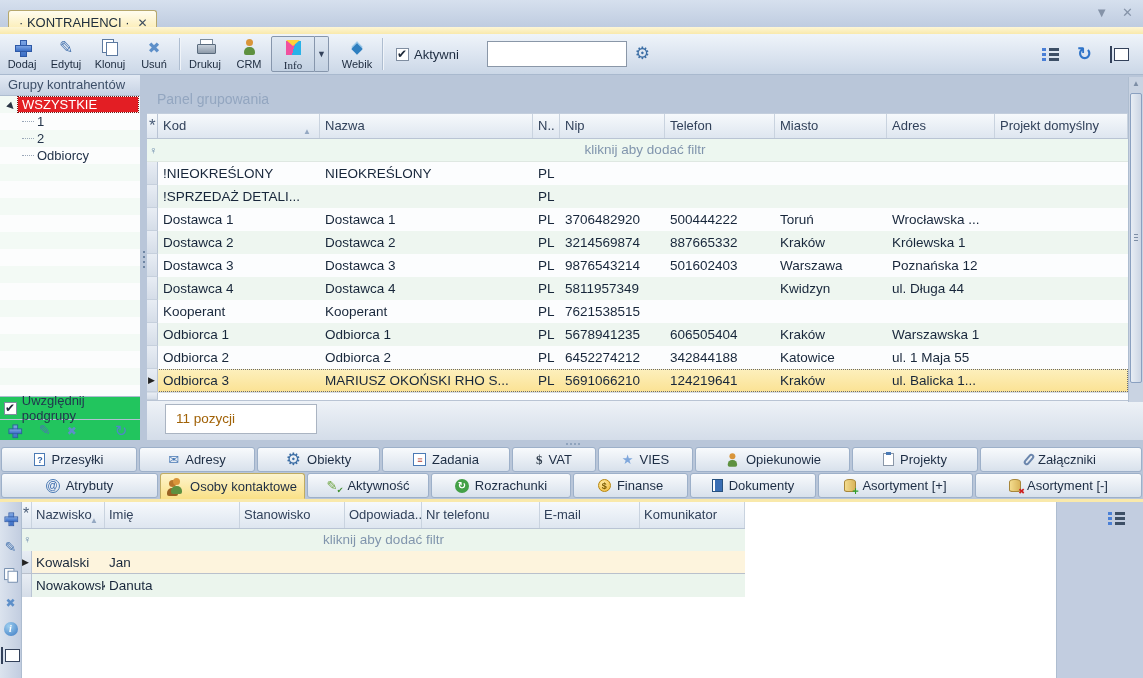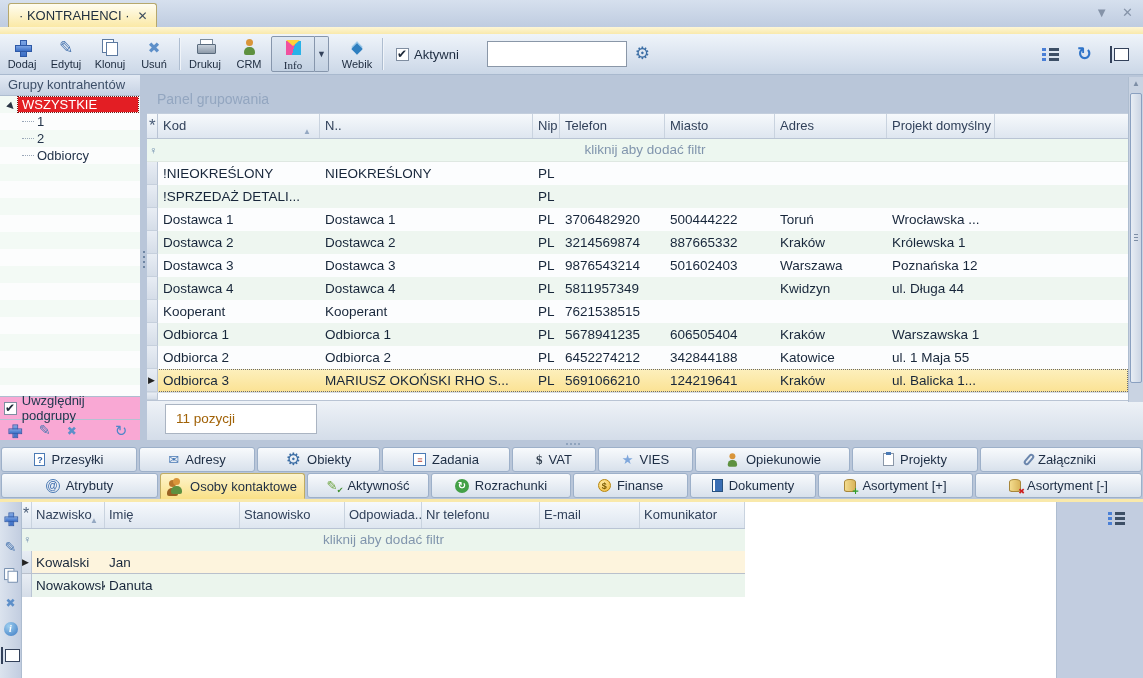--- a/index.html
+++ b/index.html
@@ -3,21 +3,21 @@
 <meta charset="utf-8">
 <style>
   * { margin:0; padding:0; box-sizing:border-box; }
   html,body { width:1143px; height:678px; overflow:hidden; }
   body { font-family:"Liberation Sans","DejaVu Sans",sans-serif; font-size:13px; color:#1c2b40; background:#b9c6d9; }
   #app { position:relative; width:1143px; height:678px; background:#b9c6d9; }
 
   
   .titlebar { position:absolute; left:0; top:0; width:1143px; height:27px;
     background:linear-gradient(#d6e0ee,#bfcce0); }
-  .doc-tab { position:absolute; left:8px; top:3px; height:24px; padding:0 8px 0 10px;
+  .doc-tab { position:absolute; left:8px; top:10px; height:24px; padding:0 8px 0 10px;
     background:linear-gradient(#fffdf0,#fbe9a6); border:1px solid #b6a86d; border-bottom:none;
     border-radius:3px 3px 0 0; display:flex; align-items:center; gap:8px; font-size:13px; color:#21303f; }
   .doc-tab .tabclose { color:#3d4c5e; font-size:12px; font-weight:bold; cursor:pointer; }
   .win-controls { position:absolute; right:10px; top:5px; display:flex; gap:14px; color:#8593a8; font-size:13px; }
   .win-controls span { cursor:pointer; }
   .ystrip { position:absolute; left:0; top:27px; width:1143px; height:7px;
     background:linear-gradient(#fdf6d6,#f9e9ac); }
 
   
   .toolbar { position:absolute; left:0; top:34px; width:1143px; height:41px;
@@ -103,21 +103,21 @@
   .main { position:absolute; left:0; top:75px; width:1143px; height:365px; display:flex; }
   .left-panel { width:140px; display:flex; flex-direction:column; background:#fff; }
   .lp-header { height:21px; background:linear-gradient(#e3eaf4,#c6d2e3); border-bottom:1px solid #aebdd0;
     font-size:13px; color:#3d4f68; padding:2px 0 0 8px; }
   .lp-tree { flex:1; background:repeating-linear-gradient(180deg,#f3faf5 0 17px,#fcfdfd 17px 34px); overflow:hidden; }
   .tree-row { height:17px; display:flex; align-items:center; font-size:13px; color:#24344a; cursor:pointer; }
   .tree-row .expander { width:14px; text-align:center; margin-left:4px; }
   .tree-row.root .nodelbl { background:#e31e24; color:#fff; padding:0 4px; outline:1px dotted #7a1111; flex:1; margin-right:2px; }
   .tree-row.child { padding-left:22px; }
   .tree-row.child .connector { width:12px; border-top:1px dotted #9aa7b8; margin-right:3px; }
-  .lp-foot { background:#f9a8d4; border-top:1px solid #aebdd0; }
+  .lp-foot { background:#22c55e; border-top:1px solid #aebdd0; }
   .lp-check { height:22px; display:flex; align-items:center; gap:5px; padding-left:4px; font-size:13px; color:#21374e; cursor:pointer; }
   .lp-btns { height:21px; border-top:1px solid #b4c1d2; display:flex; align-items:center; gap:16px; padding-left:6px; }
   .lp-btns .gi { cursor:pointer; }
   .lp-btns .i-sync { margin-left:22px; }
   .v-split { width:7px; background:#b9c6d9; position:relative; cursor:col-resize; }
   .v-split::before { content:""; position:absolute; left:3px; top:176px; width:2px; height:2px; background:#6e85a3;
     box-shadow:0 5px 0 #6e85a3, 0 10px 0 #6e85a3, 0 15px 0 #6e85a3; }
 
   .grid-zone { flex:1; position:relative; display:flex; flex-direction:column; background:#b9c6d9; }
   .gz-gap { height:13px; }
@@ -306,20 +306,21 @@
 
     <div class="grid-zone">
       <div class="gz-gap"></div>
       <div class="group-panel">Panel grupowania</div>
 
       <div class="g-cols g-head">
         <div class="hc ind"></div>
         <div class="hc">
           <span>Kod</span><span class="sort-asc"></span>
         </div>
+        <div class="hc">Nazwa</div>
         <div class="hc">N..</div>
         <div class="hc">Nip</div>
         <div class="hc">Telefon</div>
         <div class="hc">Miasto</div>
         <div class="hc">Adres</div>
         <div class="hc">Projekt domyślny</div>
       </div>
 
       <div class="g-filter">
         <span class="gi i-pin"></span>

